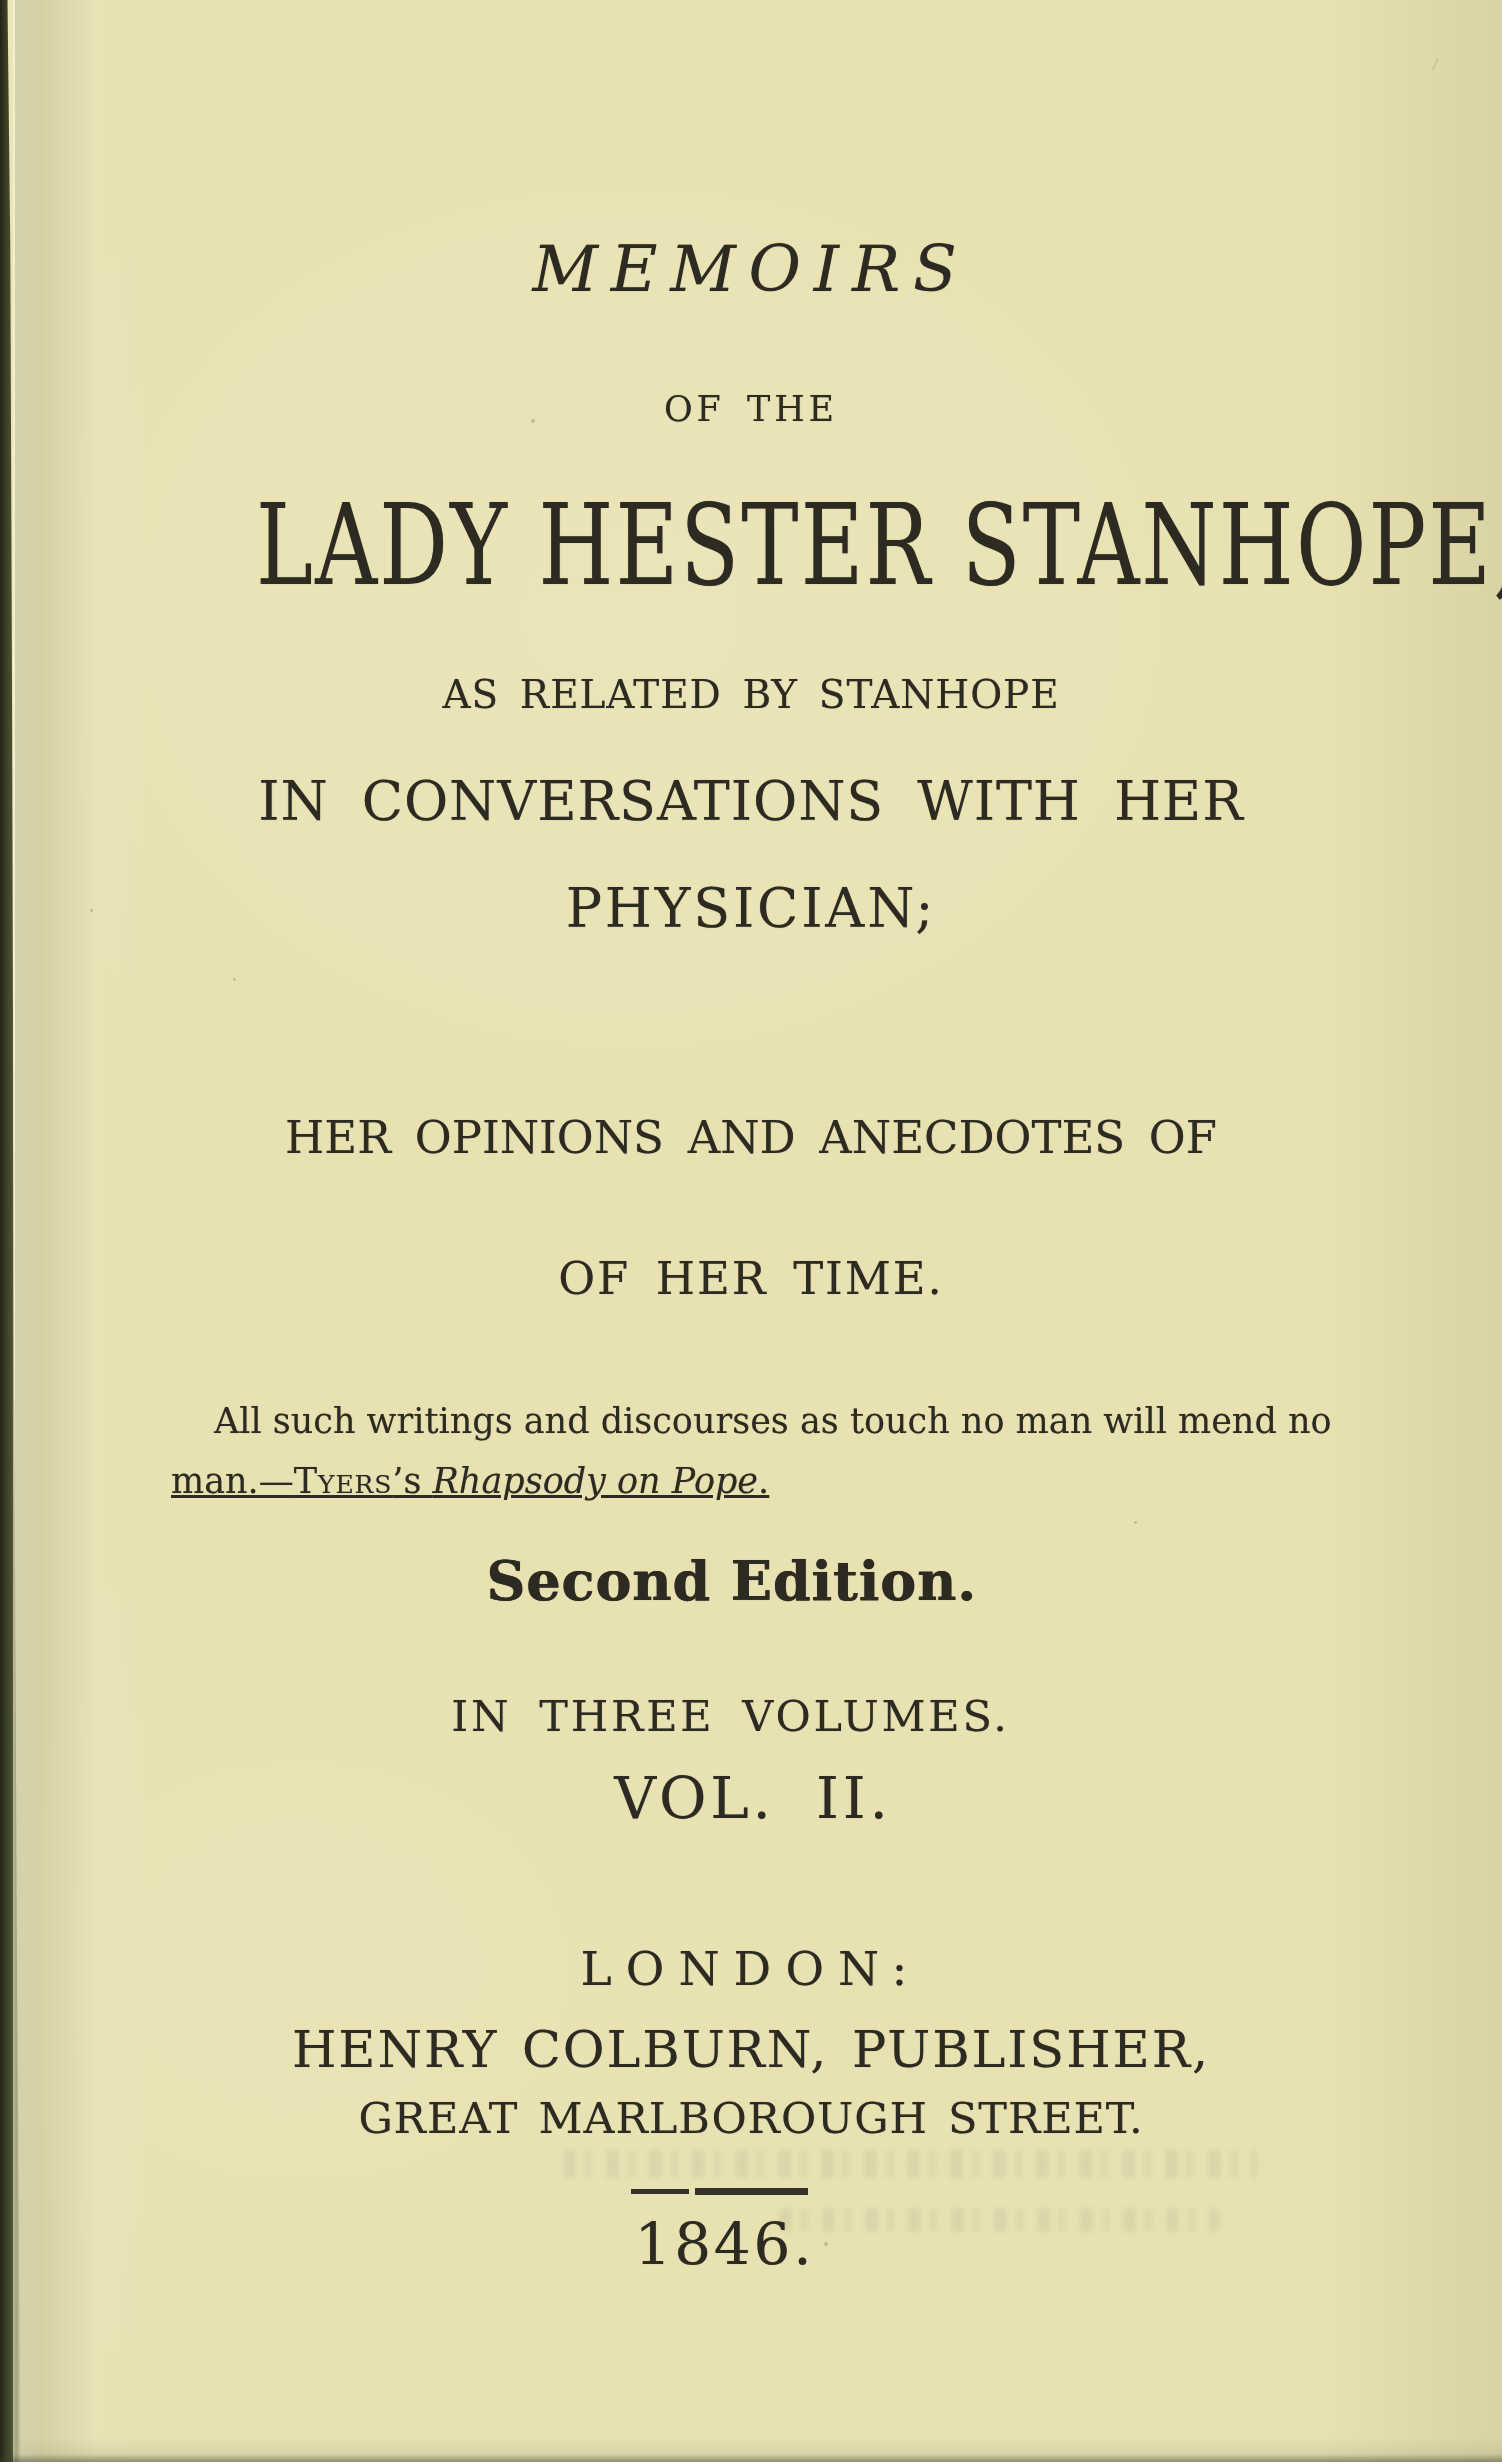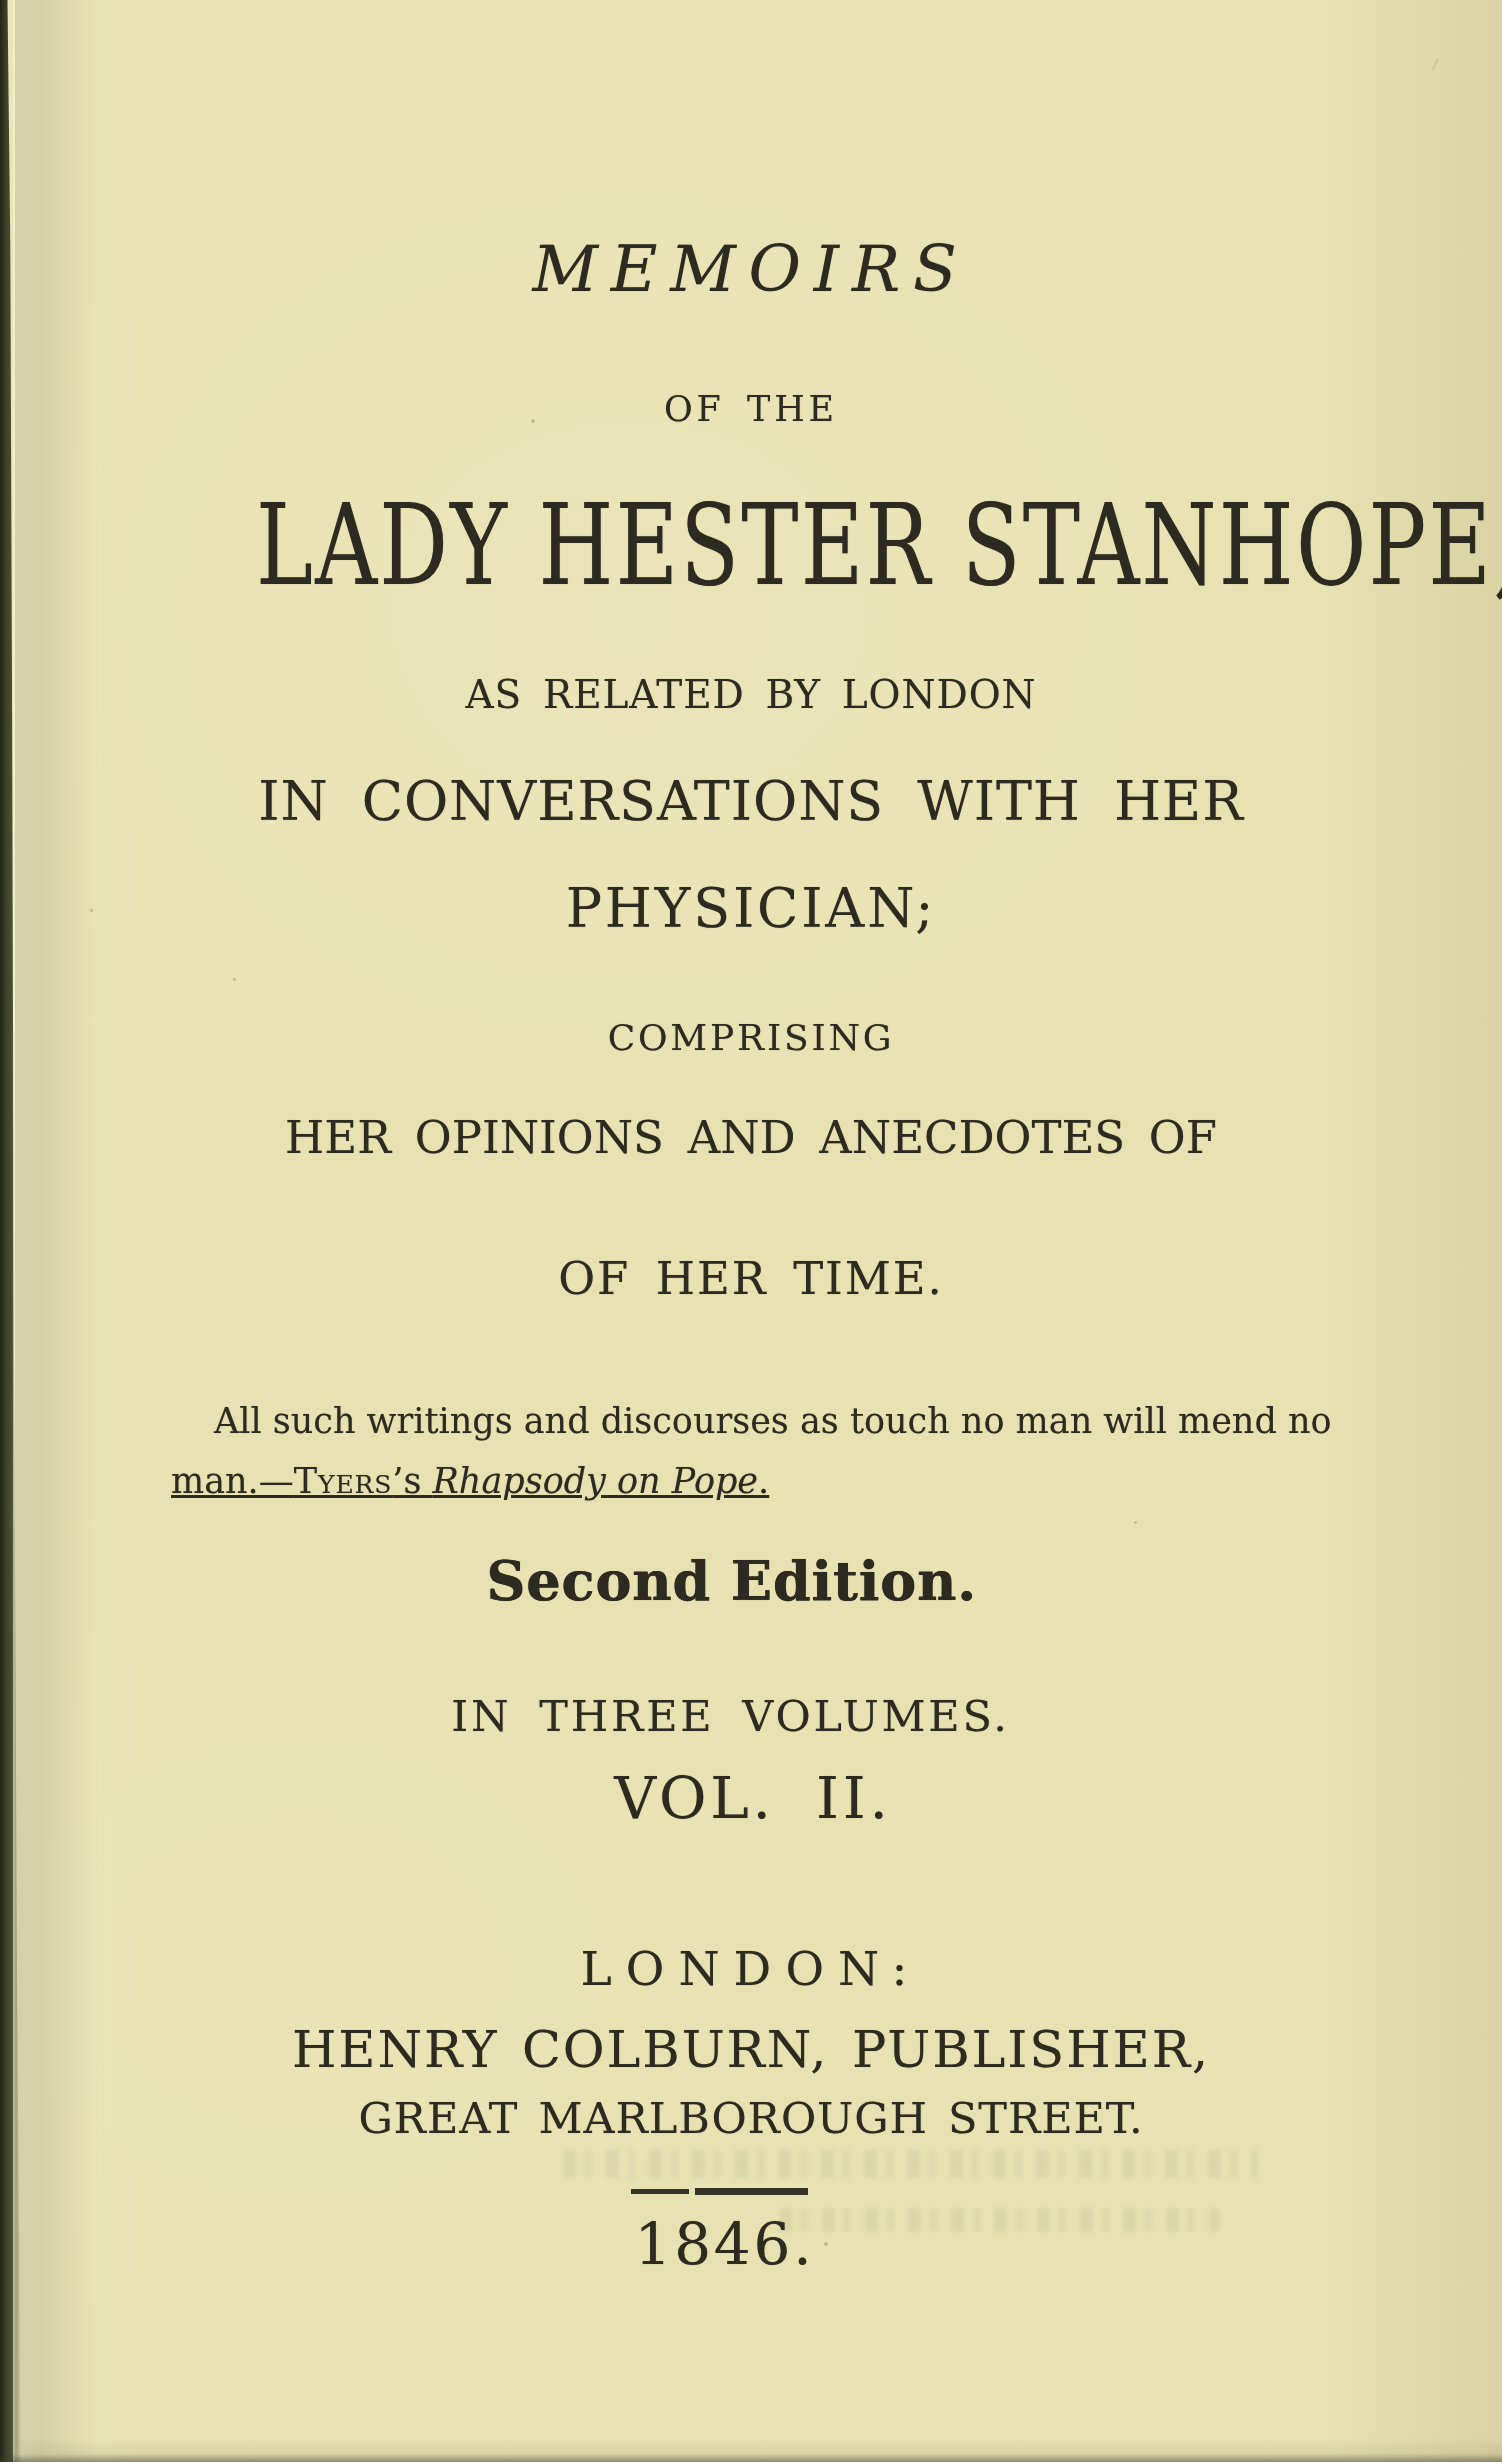--- a/index.html
+++ b/index.html
@@ -110,24 +110,23 @@
   <div class="tone"></div>
   <div class="binding"></div>
   <div class="binding-highlight"></div>
   <div class="gutter-shadow"></div>
 
   <div class="line memoirs">MEMOIRS</div>
   <div class="line of-the">OF THE</div>
   <div class="line lady">
     <span>LADY HESTER STANHOPE,</span>
   </div>
-  <div class="line as-related">AS RELATED BY LONDON</div>
+  <div class="line as-related">AS RELATED BY STANHOPE</div>
   <div class="line conversations">IN CONVERSATIONS WITH HER</div>
   <div class="line physician">PHYSICIAN;</div>
-  <div class="line comprising">COMPRISING</div>
   <div class="line opinions">HER OPINIONS AND ANECDOTES OF</div>
   <div class="line her-time">OF HER TIME.</div>
 
   <div class="epigraph">
     <div class="ep-line1">All such writings and discourses as touch no man will mend no</div>
     <div class="ep-line2"><span>man.—</span><span class="smallcaps">Tyers</span><span>’s </span><span class="italic">Rhapsody on Pope</span><span>.</span></div>
   </div>
 
   <div class="line edition">Second Edition.</div>
   <div class="line volumes-line">IN THREE VOLUMES.</div>

